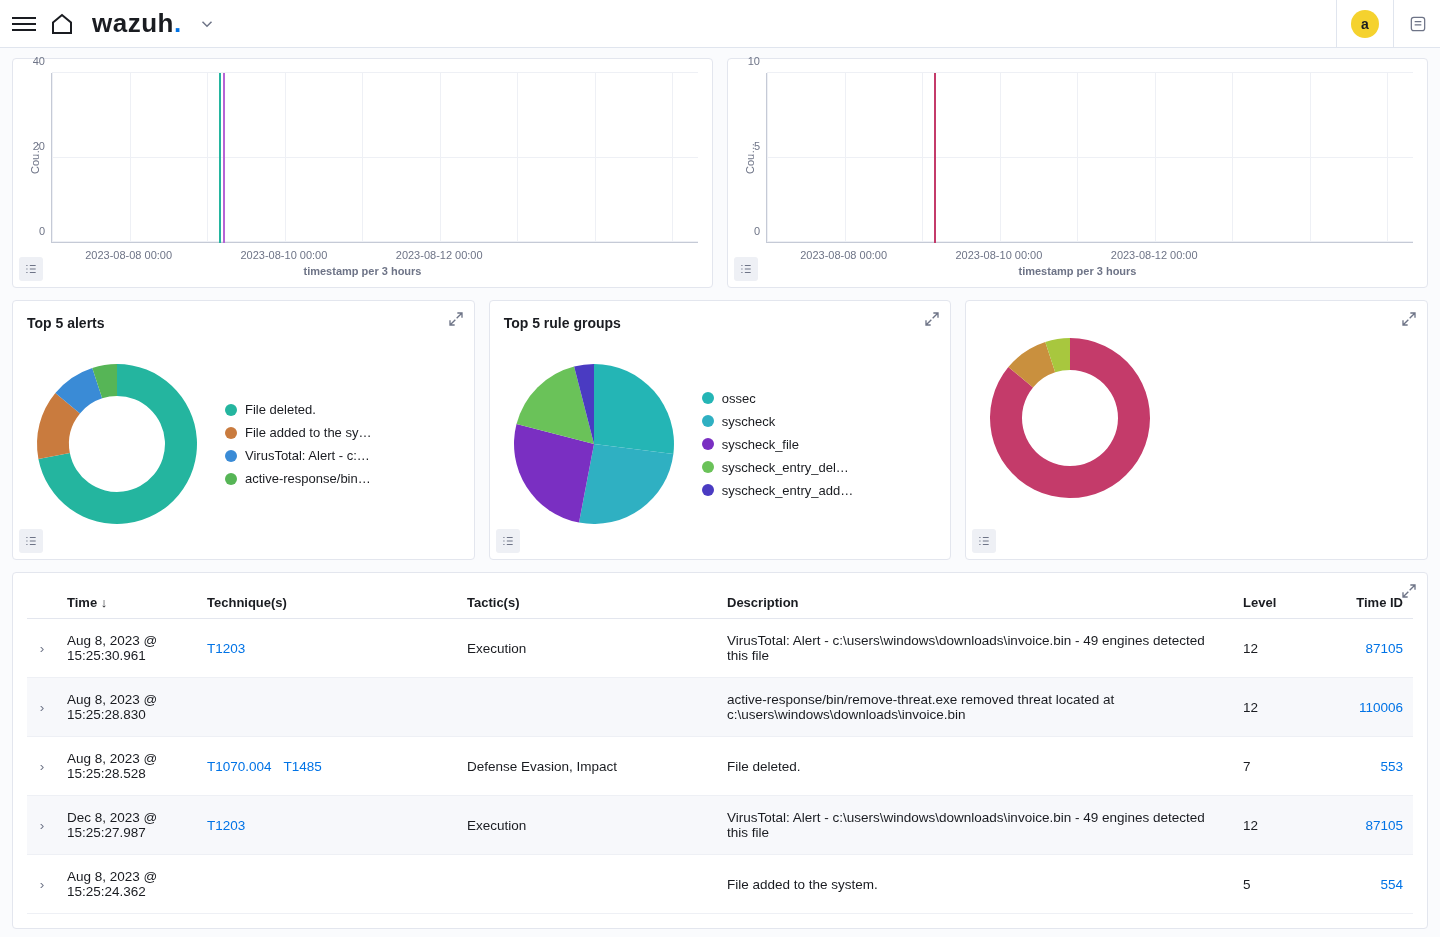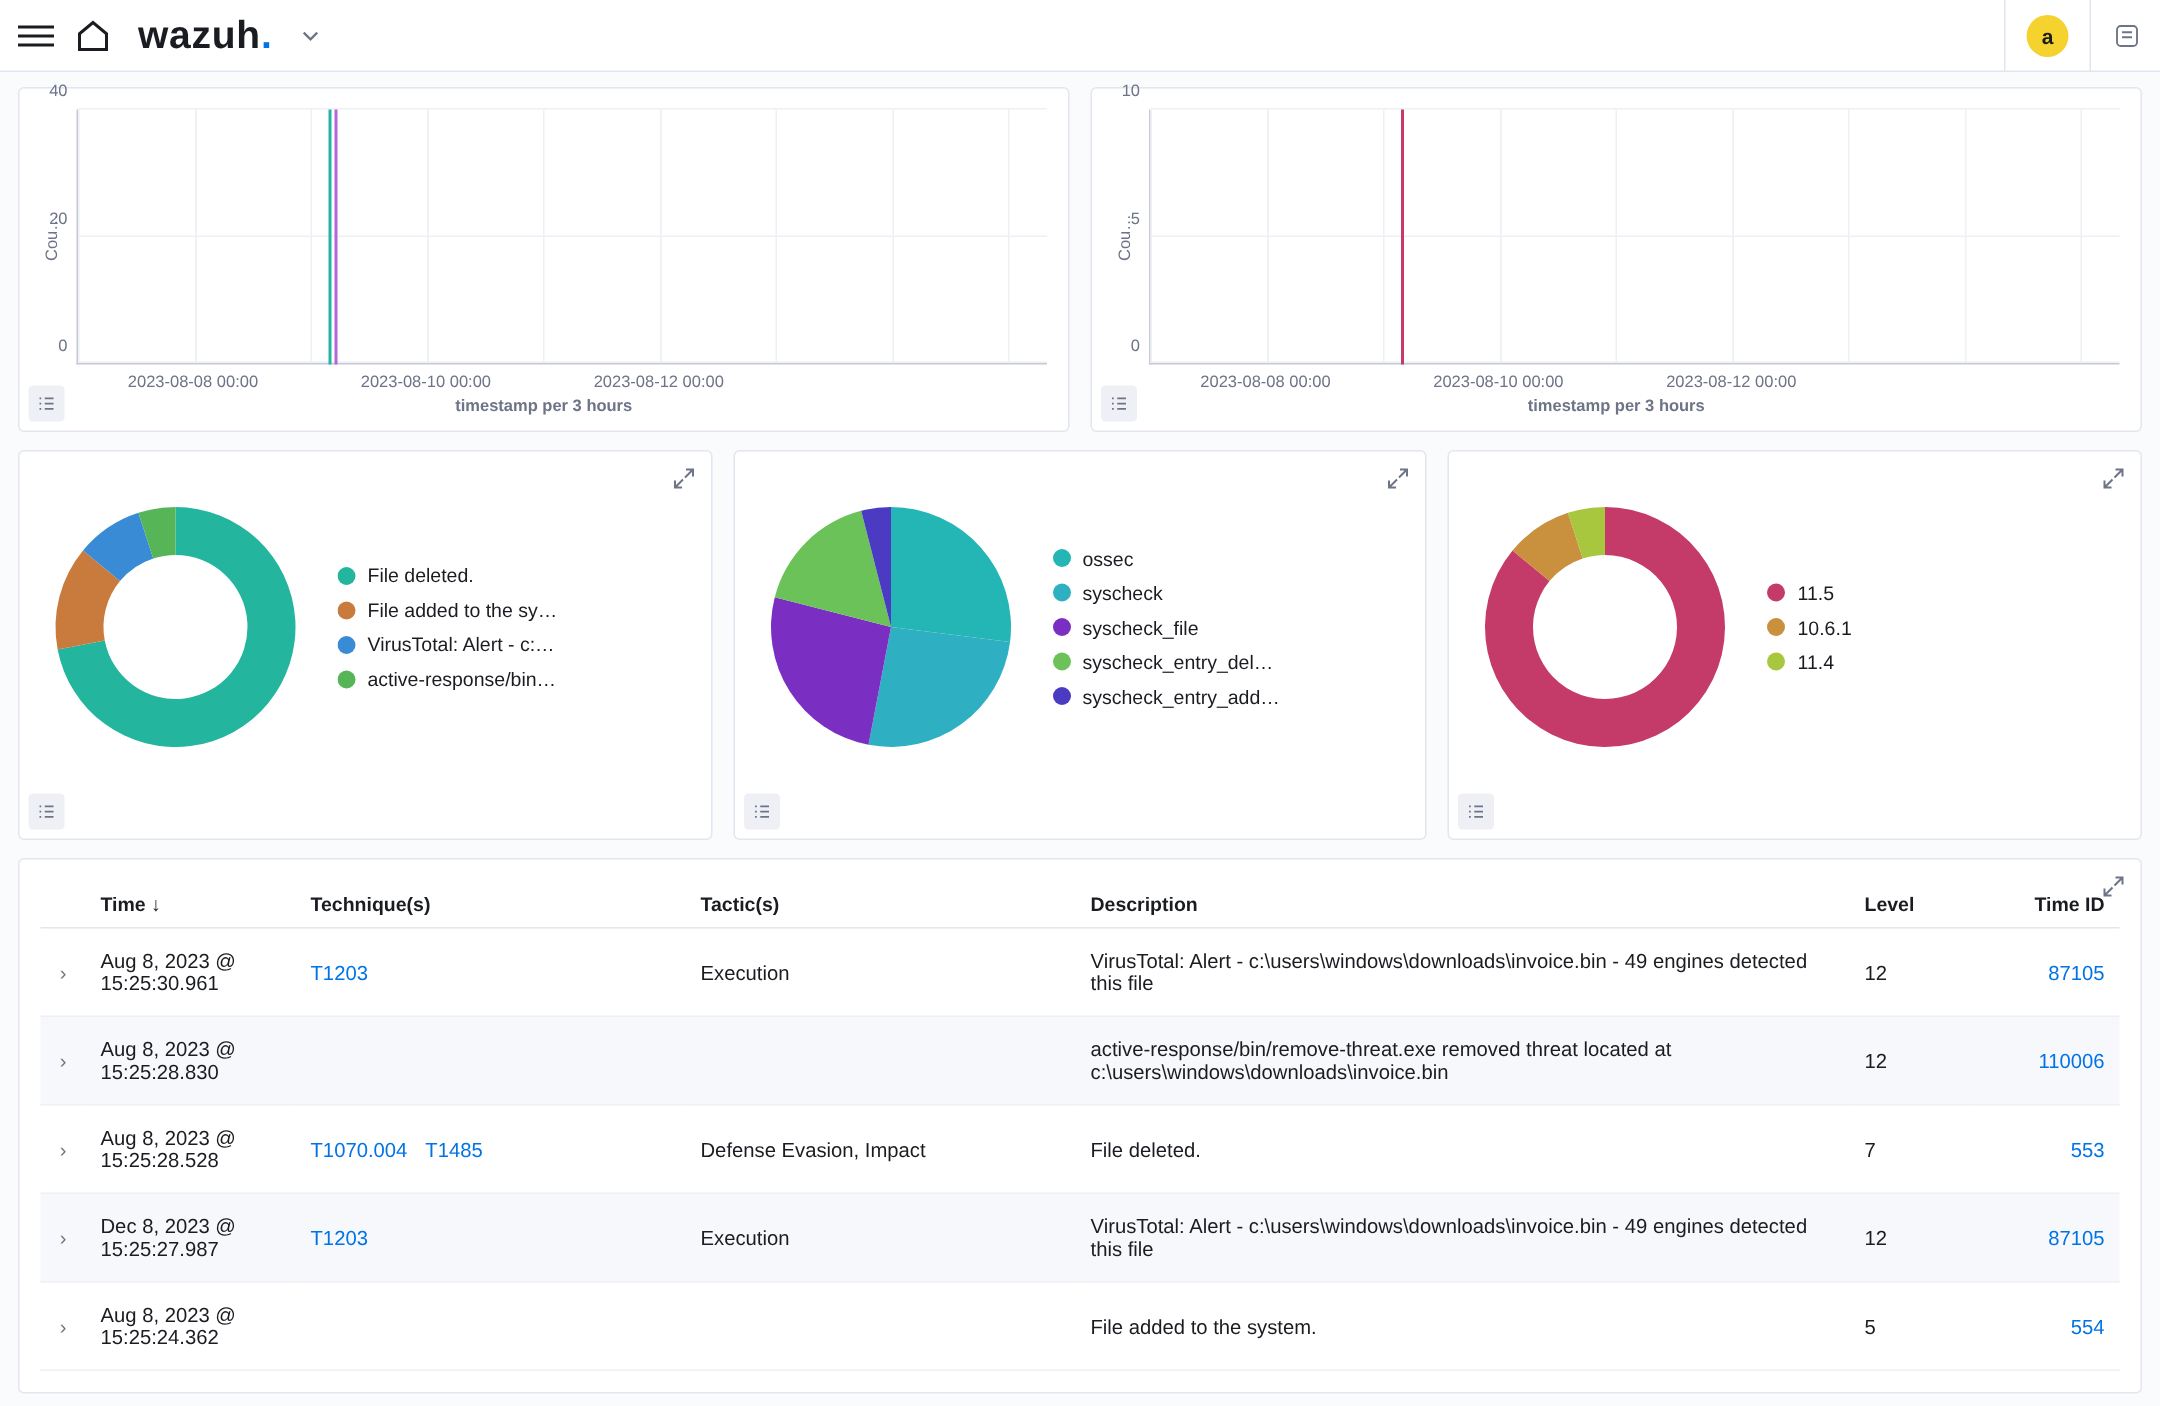--- a/index.html
+++ b/index.html
@@ -171,20 +171,21 @@
           </svg>
       </div>
     </div>
   </div>
 
   <div class="row" id="donut-row">
       <div class="panel pie-panel">
     <svg class="expand-icon" width="16" height="16" viewBox="0 0 24 24" fill="none" stroke="currentColor" stroke-width="2">
           <path d="M14 3h7v7M10 21H3v-7M21 3l-8 8M3 21l8-8"></path>
         </svg>
+    <div class="panel-title">Top 5 alerts</div>
     <div class="pie-body">
       <svg class="pie-svg" width="180" height="190" viewBox="0 0 180 190">
             <path d="M 90 15 A 80 80 0 1 1 11.417019941704908 109.99050516685797 L 42.85021196502294 103.99430310011478 A 48 48 0 1 0 90 47 Z" fill="#24b59f"></path>
             <path d="M 11.417019941704908 109.99050516685797 A 80 80 0 0 1 28.358940577936863 44.00608082010483 L 53.01536434676211 64.4036484920629 A 48 48 0 0 0 42.85021196502294 103.99430310011478 Z" fill="#c97b3e"></path>
             <path d="M 28.358940577936863 44.00608082010483 A 80 80 0 0 1 65.27864045000419 18.915478696387723 L 75.16718427000252 49.34928721783263 A 48 48 0 0 0 53.01536434676211 64.4036484920629 Z" fill="#3a8bd6"></path>
             <path d="M 65.27864045000419 18.915478696387723 A 80 80 0 0 1 89.99999999999999 15 L 89.99999999999999 47 A 48 48 0 0 0 75.16718427000252 49.34928721783263 Z" fill="#56b556"></path>
           </svg>
       <div class="legend">
             <div class="legend-item">
               <span class="swatch" style="background:#24b59f"></span>
@@ -207,20 +208,21 @@
     <div class="list-toggle">
           <svg width="14" height="14" viewBox="0 0 24 24" fill="none" stroke="currentColor" stroke-width="2">
             <path d="M4 6h2M4 12h2M4 18h2M10 6h10M10 12h10M10 18h10"></path>
           </svg>
         </div>
   </div>
       <div class="panel pie-panel">
     <svg class="expand-icon" width="16" height="16" viewBox="0 0 24 24" fill="none" stroke="currentColor" stroke-width="2">
           <path d="M14 3h7v7M10 21H3v-7M21 3l-8 8M3 21l8-8"></path>
         </svg>
+    <div class="panel-title">Top 5 rule groups</div>
     <div class="pie-body">
       <svg class="pie-svg" width="180" height="190" viewBox="0 0 180 190">
             <path d="M 90 95 L 90 15 A 80 80 0 0 1 169.36917610515823 105.02665868514434 Z" fill="#24b5b5"></path>
             <path d="M 90 95 L 169.36917610515823 105.02665868514434 A 80 80 0 0 1 75.00949483314201 173.5829800582951 Z" fill="#2fb0c2"></path>
             <path d="M 90 95 L 75.00949483314201 173.5829800582951 A 80 80 0 0 1 12.513347109709528 75.10480902681157 Z" fill="#7a2fc2"></path>
             <path d="M 90 95 L 12.513347109709528 75.10480902681157 A 80 80 0 0 1 70.10480902681164 17.5133471097095 Z" fill="#6ac259"></path>
             <path d="M 90 95 L 70.10480902681164 17.5133471097095 A 80 80 0 0 1 89.99999999999999 15 Z" fill="#4a3bc2"></path>
           </svg>
       <div class="legend">
             <div class="legend-item">
@@ -254,34 +256,20 @@
       <div class="panel pie-panel">
     <svg class="expand-icon" width="16" height="16" viewBox="0 0 24 24" fill="none" stroke="currentColor" stroke-width="2">
           <path d="M14 3h7v7M10 21H3v-7M21 3l-8 8M3 21l8-8"></path>
         </svg>
     <div class="pie-body">
       <svg class="pie-svg" width="180" height="190" viewBox="0 0 180 190">
             <path d="M 90 15 A 80 80 0 1 1 28.358940577936878 44.0060808201048 L 53.01536434676213 64.40364849206289 A 48 48 0 1 0 90 47 Z" fill="#c43b6a"></path>
             <path d="M 28.358940577936878 44.0060808201048 A 80 80 0 0 1 65.27864045000419 18.915478696387723 L 75.16718427000252 49.34928721783263 A 48 48 0 0 0 53.01536434676213 64.40364849206289 Z" fill="#c9903e"></path>
             <path d="M 65.27864045000419 18.915478696387723 A 80 80 0 0 1 89.99999999999999 15 L 89.99999999999999 47 A 48 48 0 0 0 75.16718427000252 49.34928721783263 Z" fill="#a8c73e"></path>
           </svg>
-      <div class="legend">
-            <div class="legend-item">
-              <span class="swatch" style="background:#c43b6a"></span>
-              <span>11.5</span>
-            </div>
-            <div class="legend-item">
-              <span class="swatch" style="background:#c9903e"></span>
-              <span>10.6.1</span>
-            </div>
-            <div class="legend-item">
-              <span class="swatch" style="background:#a8c73e"></span>
-              <span>11.4</span>
-            </div>
-          </div>
     </div>
     <div class="list-toggle">
           <svg width="14" height="14" viewBox="0 0 24 24" fill="none" stroke="currentColor" stroke-width="2">
             <path d="M4 6h2M4 12h2M4 18h2M10 6h10M10 12h10M10 18h10"></path>
           </svg>
         </div>
   </div>
     </div>
 
   <div class="panel table-panel">

